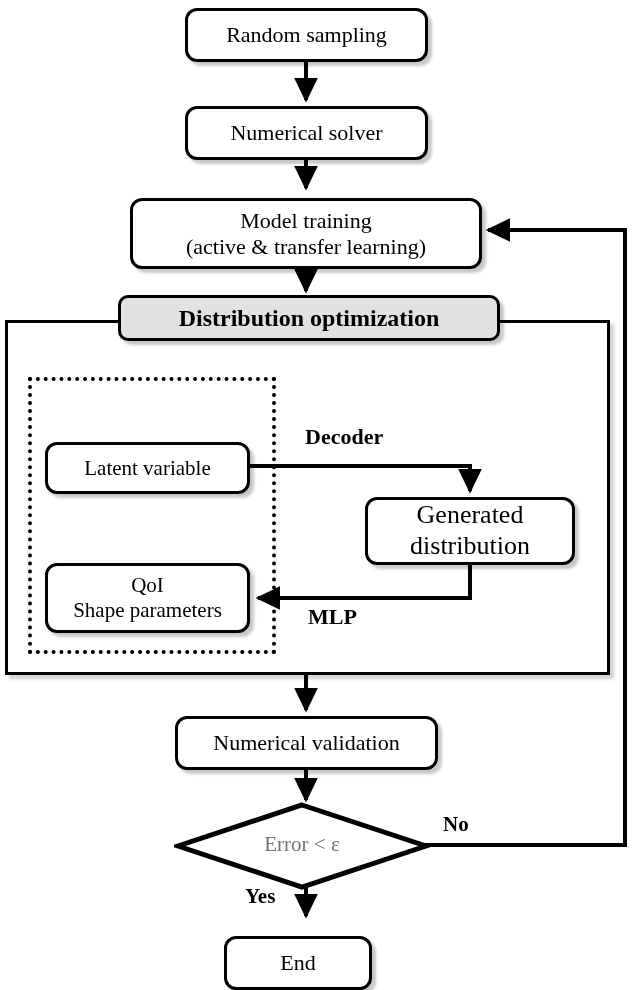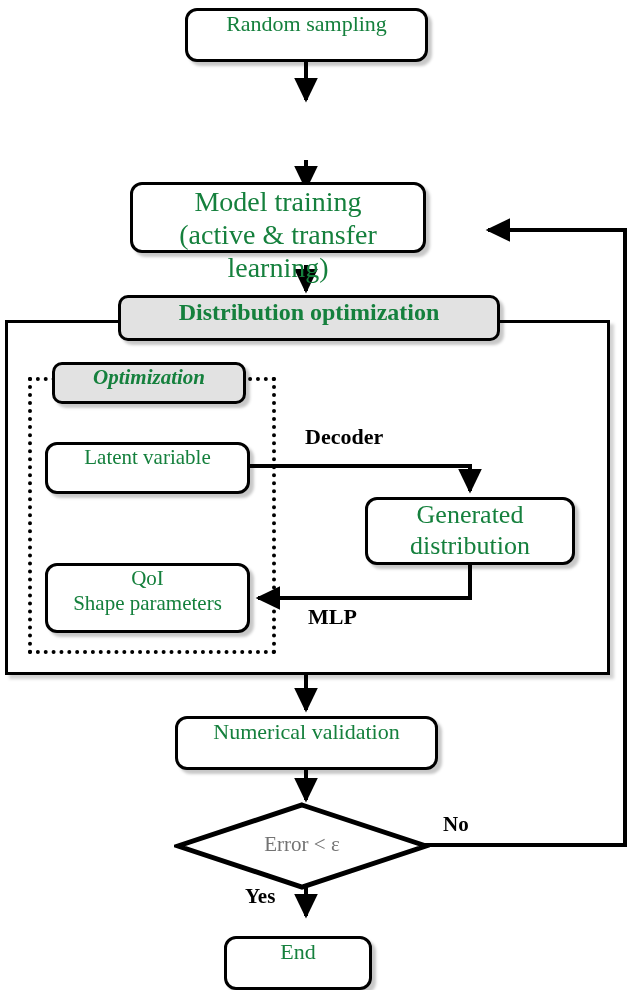--- a/index.html
+++ b/index.html
@@ -26,24 +26,25 @@
     width: 638px;
     height: 990px;
   }
   .node {
     position: absolute;
     box-sizing: border-box;
     border: 3px solid #000000;
     border-radius: 12px;
     background: #ffffff;
     display: flex;
+    align-items: center;
     justify-content: center;
     text-align: center;
     line-height: 1.18;
-    color: #15803d;
+    color: #000000;
     box-shadow: 4px 4px 3px rgba(0,0,0,0.22);
     z-index: 5;
   }
   .node .txt {
     display: block;
     white-space: pre-line;
     padding: 0 6px;
   }
   .node.shaded {
     background: #e2e2e2;
@@ -129,33 +130,33 @@
 
   <svg class="diamond-wrap" style="left:174px; top:801px; width:256px; height:90px;" viewBox="0 0 256 90">
     <polygon points="128,4 252,45 128,86 4,45" fill="#ffffff" stroke="#000000" stroke-width="5" stroke-linejoin="miter"></polygon>
   </svg>
   <div class="diamond-text" style="left:174px; top:832px; width:256px; font-size:21px;">Error &lt; ε</div>
 
   <div class="node" style="left:185px; top:8px; width:243px; height:54px; font-size:22px;">
     <span class="txt">Random sampling</span>
   </div>
 
+  <div class="node" style="left:185px; top:106px; width:243px; height:54px; font-size:22px;">
+    <span class="txt">Numerical solver</span>
+  </div>
 
-  <div class="node" style="left:130px; top:182px; width:296px; height:71px; font-size:28px;">
+  <div class="node" style="left:130px; top:198px; width:352px; height:71px; font-size:22px;">
     <span class="txt">Model training
 (active &amp; transfer learning)</span>
   </div>
 
   <div class="node shaded title-bold" style="left:118px; top:295px; width:382px; height:46px; font-size:24px; border-radius:10px;">
     <span class="txt">Distribution optimization</span>
   </div>
 
-  <div class="node shaded title-bolditalic" style="left:52px; top:362px; width:194px; height:42px; font-size:21px; border-radius:10px;">
-    <span class="txt">Optimization</span>
-  </div>
 
   <div class="node" style="left:45px; top:442px; width:205px; height:52px; font-size:21px;">
     <span class="txt">Latent variable</span>
   </div>
 
   <div class="node" style="left:365px; top:497px; width:210px; height:68px; font-size:26px;">
     <span class="txt">Generated
 distribution</span>
   </div>
 

